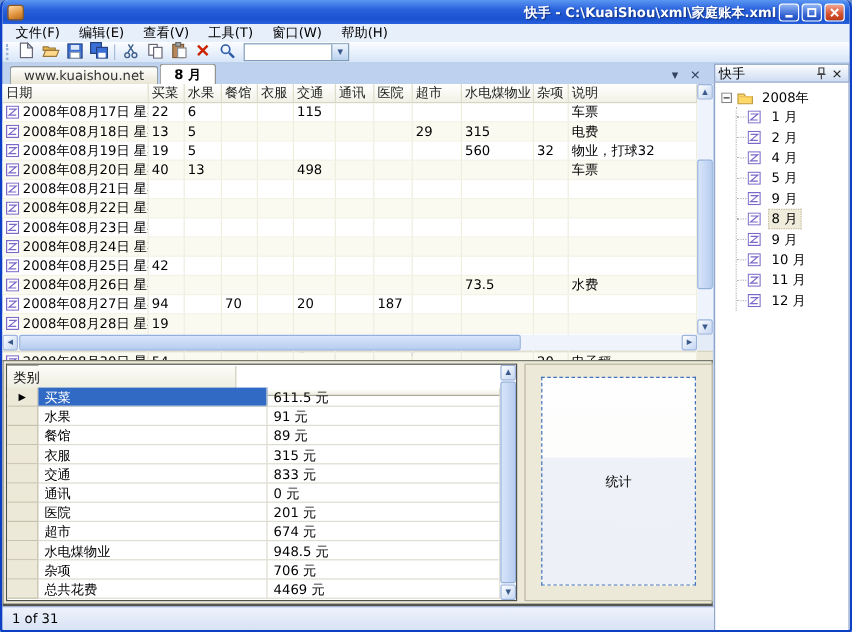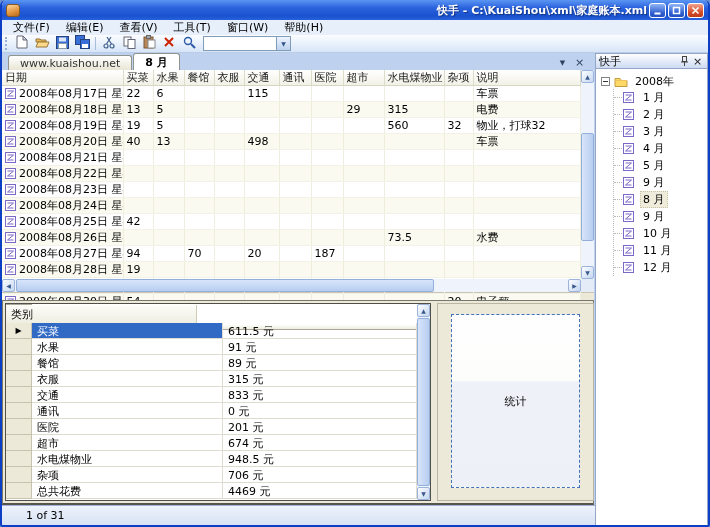--- a/index.html
+++ b/index.html
@@ -107,21 +107,21 @@
   .sb-tool.x{font-size:11px;}
   .tree{flex:1;background:#fff;border:1px solid #93a6c8;border-top:none;padding:4px 0 0 5px;overflow:hidden;}
   .tree-root{display:flex;align-items:center;gap:4px;height:16px;}
   .tree-children{margin-left:12px;border-left:1px dotted #b8b8b8;}
   .tree-item{display:flex;align-items:center;gap:3px;height:17px;position:relative;padding-left:9px;}
   .tree-item::before{content:"";position:absolute;left:0;top:8px;width:8px;border-top:1px dotted #b8b8b8;}
   .tree-label{padding:0 3px;white-space:nowrap;}
   .tree-item.selected .tree-label{background:#efecdb;border:1px dotted #c8c2a4;padding:0 2px;}
   
   .statusbar{height:20px;background:linear-gradient(180deg,#eef3fc,#d7e2f4);border-top:1px solid #9fb4d4;
-             display:flex;align-items:center;padding-left:24px;}
+             display:flex;align-items:center;padding-left:8px;}
 </style>
 </head>
 <body>
 
 <div class="window">
 
   <div class="titlebar">
     <span class="app-icon"></span>
     <span class="title-text">快手 - C:\KuaiShou\xml\家庭账本.xml</span>
     <span class="win-btn btn-min">
@@ -663,27 +663,20 @@
                   <rect x="0.5" y="0.5" width="10" height="10" fill="#fff" stroke="#7b68c8"></rect>
                   <path d="M2.5 3 h6 l-6 5 h6" stroke="#7b68c8" fill="none"></path>
                 </svg></span>
               <span class="tree-label">2 月</span>
             </div>
             <div class="tree-item">
               <span class="doc-icon"><svg width="11" height="11">
                   <rect x="0.5" y="0.5" width="10" height="10" fill="#fff" stroke="#7b68c8"></rect>
                   <path d="M2.5 3 h6 l-6 5 h6" stroke="#7b68c8" fill="none"></path>
                 </svg></span>
-              <span class="tree-label">3 月</span>
-            </div>
-            <div class="tree-item">
-              <span class="doc-icon"><svg width="11" height="11">
-                  <rect x="0.5" y="0.5" width="10" height="10" fill="#fff" stroke="#7b68c8"></rect>
-                  <path d="M2.5 3 h6 l-6 5 h6" stroke="#7b68c8" fill="none"></path>
-                </svg></span>
               <span class="tree-label">4 月</span>
             </div>
             <div class="tree-item">
               <span class="doc-icon"><svg width="11" height="11">
                   <rect x="0.5" y="0.5" width="10" height="10" fill="#fff" stroke="#7b68c8"></rect>
                   <path d="M2.5 3 h6 l-6 5 h6" stroke="#7b68c8" fill="none"></path>
                 </svg></span>
               <span class="tree-label">5 月</span>
             </div>
             <div class="tree-item">

